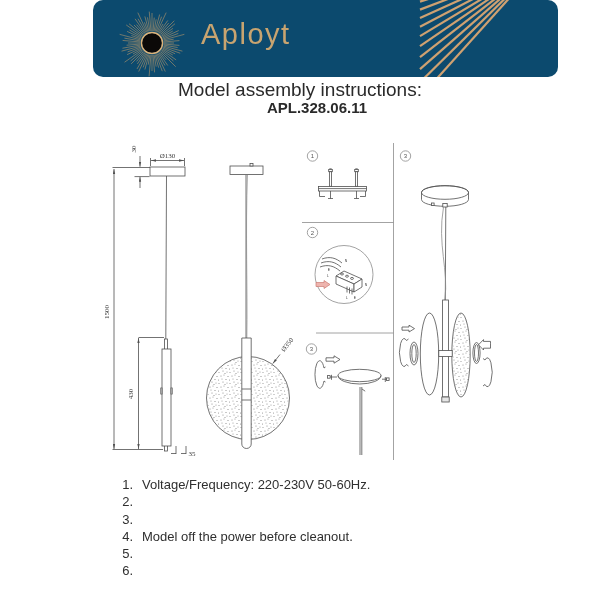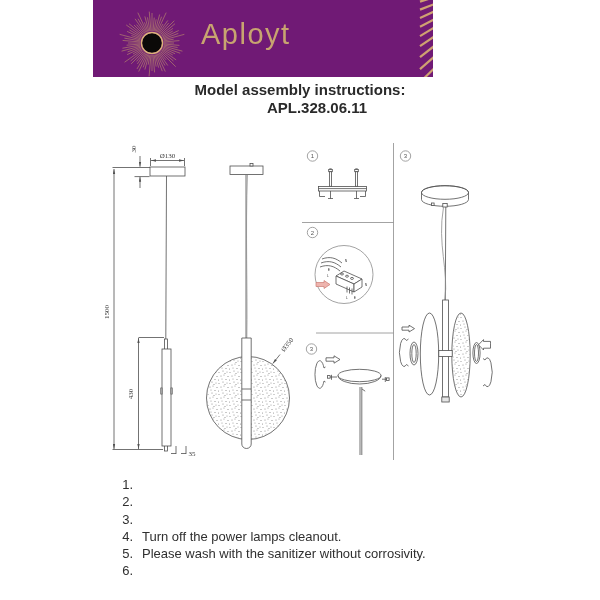--- a/index.html
+++ b/index.html
@@ -1,25 +1,25 @@
 <!DOCTYPE html>
 <html><head>
 <meta charset="utf-8">
 <style>
   html,body{margin:0;padding:0;background:#ffffff;}
   .page{position:relative;width:600px;height:600px;background:#fff;overflow:hidden;
         font-family:"Liberation Sans",sans-serif;}
   
-  .band{position:absolute;left:93px;top:0;width:340px;height:77px;background:#701a75;overflow:hidden;}
+  .band{position:absolute;left:93px;top:0;width:465px;height:77px;background:#0c4a6e;overflow:hidden;border-radius:10px;}
   .band-svg{position:absolute;left:0;top:0;width:419px;height:77px;display:block;}
   .wordmark{position:absolute;left:108px;top:20px;font-size:29px;font-weight:400;
             letter-spacing:1.5px;color:#c8a470;line-height:1;}
   
   .subtitle-block{position:absolute;left:0;top:81px;width:600px;text-align:center;color:#2a2a2a;}
-  .subtitle{font-size:15px;font-weight:700;line-height:17.5px;}
+  .subtitle{font-size:19px;font-weight:400;line-height:17.5px;}
   .model-code{font-size:15px;font-weight:600;line-height:17.5px;padding-left:34px;}
   
   .drawing{position:absolute;left:90px;top:138px;width:420px;height:332px;}
   .ln{stroke:#4f4f4f;stroke-width:.8;fill:none;}
   .lt{stroke:#8c8c8c;stroke-width:.8;fill:none;}
   .fw{fill:#ffffff;stroke:#4f4f4f;stroke-width:.8;}
   .dim{font-family:"Liberation Serif",serif;font-size:7px;fill:#3a3a3a;}
   .stepnum{font-family:"Liberation Sans",sans-serif;font-size:6px;fill:#555;}
   .wire{font-family:"Liberation Sans",sans-serif;font-size:3.4px;fill:#333;}
   
@@ -286,32 +286,32 @@
         <ellipse class="ln" cx="476.5" cy="353" rx="2" ry="8.5"></ellipse>
       </g>
       <path class="fw" d="M490.5,343.2 V341.4 H483.5 V339.6 L478.5,344.8 L483.5,350 V348.2 H490.5 Z"></path>
       <path class="ln" d="M485,360 A4.6,14.5 0 1 1 485,384.5 M485,360 l-2,-1.5 M485,384.5 l-2,1.5"></path>
     </g>
   </svg>
 
   <section class="instructions">
     <div class="ins-row">
       <span class="ins-num">1.</span>
+      <span class="ins-text">Voltage/Frequency: 220-230V 50-60Hz.</span>
     </div>
     <div class="ins-row">
       <span class="ins-num">2.</span>
     </div>
     <div class="ins-row">
       <span class="ins-num">3.</span>
     </div>
     <div class="ins-row">
       <span class="ins-num">4.</span>
-      <span class="ins-text">Turn off the power lamps cleanout.</span>
+      <span class="ins-text">Model off the power before cleanout.</span>
     </div>
     <div class="ins-row">
       <span class="ins-num">5.</span>
-      <span class="ins-text">Please wash with the sanitizer without corrosivity.</span>
     </div>
     <div class="ins-row">
       <span class="ins-num">6.</span>
     </div>
   </section>
 </div>
 
 </body></html>

